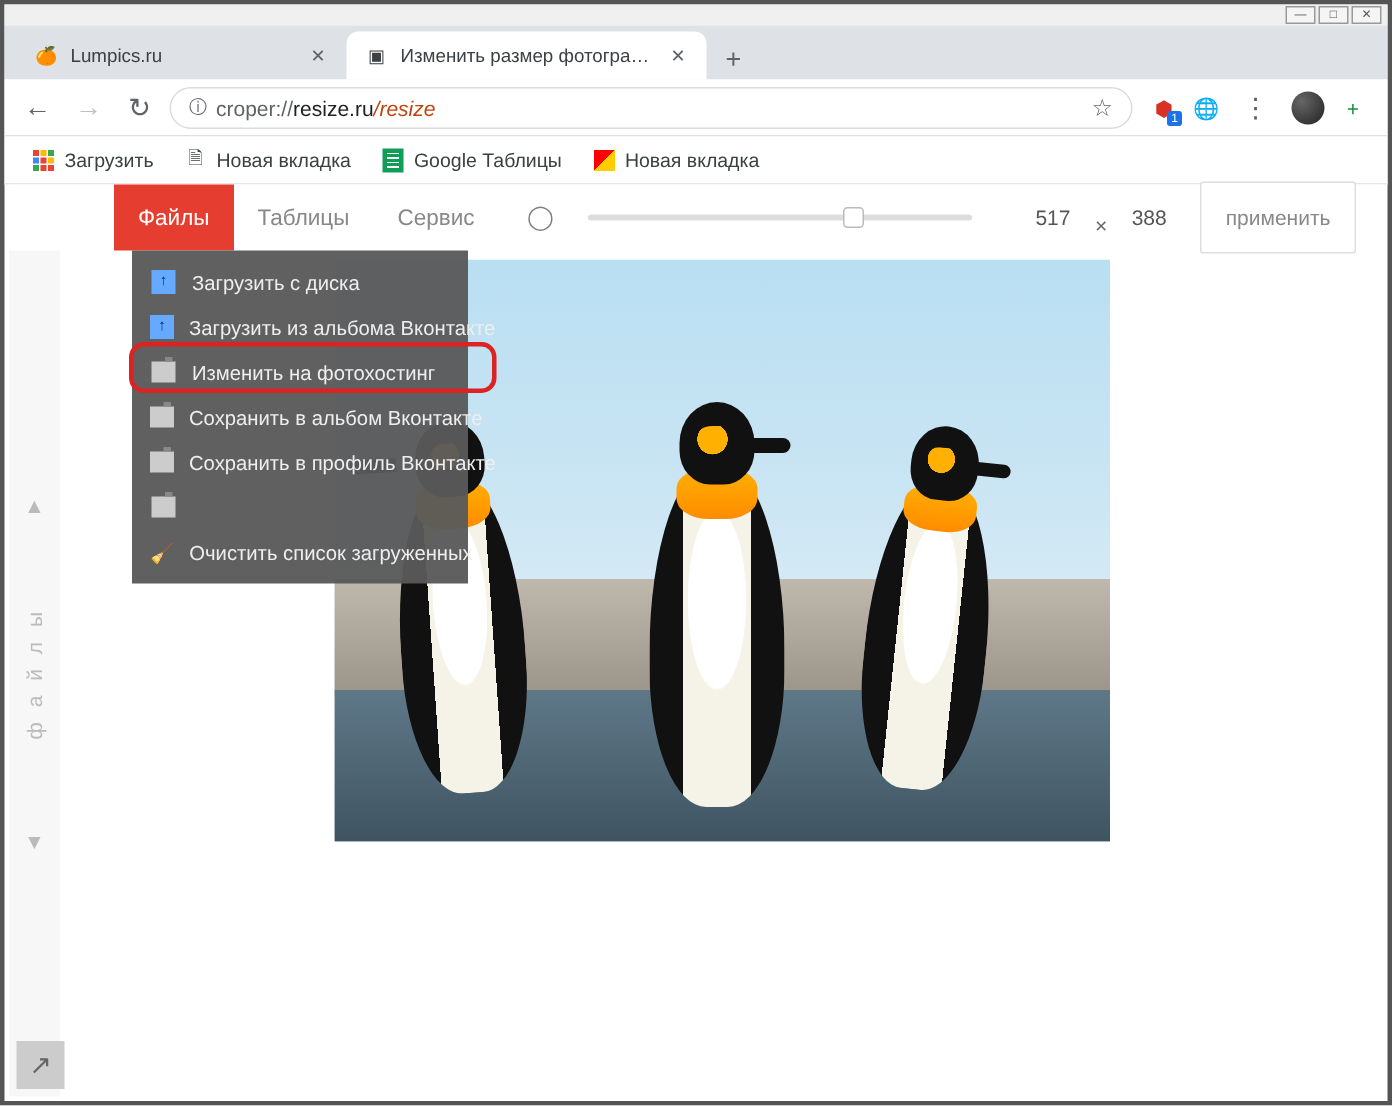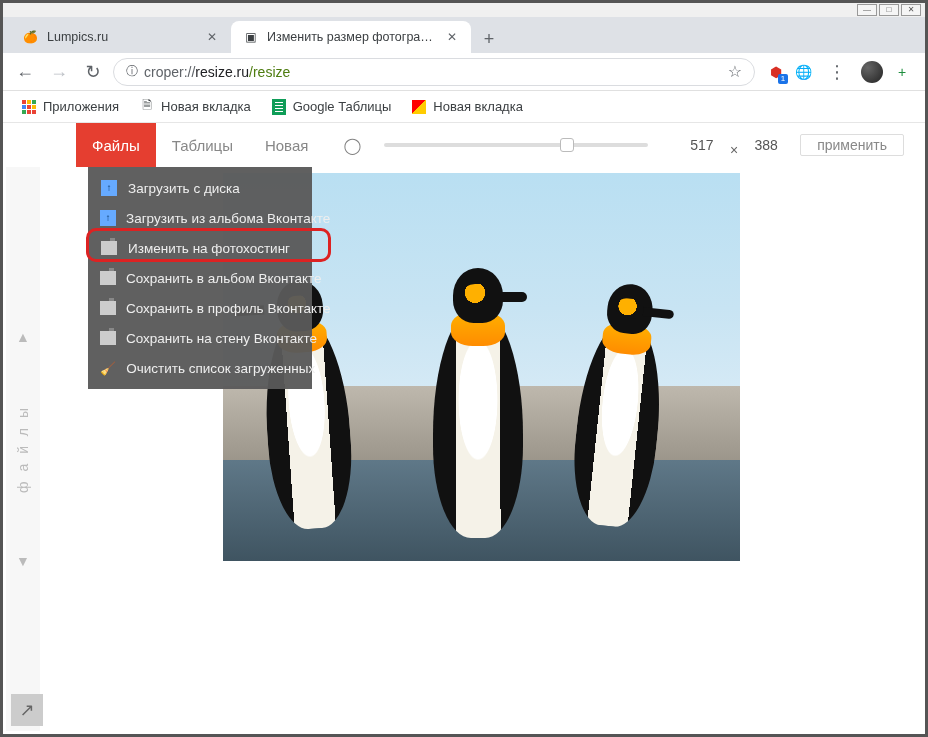--- a/index.html
+++ b/index.html
@@ -22,21 +22,21 @@
 .new-tab { width:28px; height:28px; display:flex; align-items:center; justify-content:center; font-size:18px; color:#5f6368; margin-left:4px; }
 
 
 .addr-row { height: 38px; background: #fff; display:flex; align-items:center; padding: 0 8px; gap:6px; border-bottom:1px solid #e0e0e0;}
 .nav-btn { width:28px; height:28px; display:flex; align-items:center; justify-content:center; color:#5f6368; font-size:18px; border-radius:14px;}
 .nav-btn.disabled { color:#bdc1c6; }
 .omnibox { flex:1; height:28px; border:1px solid #dadce0; border-radius:14px; display:flex; align-items:center; padding:0 12px; gap:6px; font-size:14px; color:#202124; }
 .omnibox .secure { color:#5f6368; font-size:12px; }
 .omnibox .proto { color:#5f6368; }
 .omnibox .host { color:#202124; }
-.omnibox .path { color:#4d7c0f; }
+.omnibox .path { color:#c2410c;font-style:italic; }
 .omnibox .star { margin-left:auto; color:#5f6368; font-size:16px;}
 .ext-icons { display:flex; align-items:center; gap:10px; padding:0 6px;}
 .ext-icon { width:18px; height:18px; display:inline-flex; align-items:center; justify-content:center; font-size:14px; position:relative;}
 .ext-icon.red{color:#d93025;}
 .ext-icon.blue{color:#1a73e8;}
 .ext-icon.green{color:#1e8e3e;}
 .avatar{width:22px;height:22px;border-radius:50%;background:radial-gradient(circle at 30% 30%,#666,#222);}
 .badge{position:absolute;bottom:-3px;right:-3px;background:#1a73e8;color:#fff;font-size:8px;width:10px;height:10px;line-height:10px;text-align:center;border-radius:2px;}
 
 
@@ -61,21 +61,21 @@
 
 .ctoolbar{ height:44px; display:flex; align-items:center; padding:0 0 0 70px; gap:0; }
 .ctab{ padding:0 16px; height:44px; display:flex; align-items:center; font-size:15px; color:#888; cursor:pointer;}
 .ctab.active{ background:#e53e30; color:#fff; font-weight:500;}
 .cicon{ width:24px;height:24px; margin-left:16px; opacity:.5; display:flex;align-items:center;justify-content:center;}
 .slider-wrap{ flex:1; display:flex; align-items:center; padding:0 20px;}
 .slider{ flex:1; height:4px; background:#ddd; border-radius:2px; position:relative;}
 .slider .thumb{position:absolute; right:28%; top:-5px; width:14px;height:14px;background:#fff;border:1px solid #bbb;border-radius:3px;}
 .dims{ display:flex; align-items:flex-end; gap:6px; font-size:14px; color:#666; padding:0 12px;}
 .diminput{ width:44px; height:26px; border:none; text-align:center; font-size:14px; color:#555;}
-.apply-btn{ height:22px; padding:0 16px; border:1px solid #ddd; background:#fff; color:#888; font-size:14px; margin-right:18px; border-radius:2px;}
+.apply-btn{ height:48px; padding:0 16px; border:1px solid #ddd; background:#fff; color:#888; font-size:14px; margin-right:18px; border-radius:2px;}
 
 
 .rail-left{ position:absolute; left:0; top:44px; bottom:0; width:34px; background:#f7f7f7; display:flex; flex-direction:column; align-items:center; justify-content:center; gap:60px;}
 .rail-arrow{color:#bbb;font-size:14px;}
 .rail-label{ writing-mode:vertical-rl; transform:rotate(180deg); color:#bbb; font-size:14px; letter-spacing:3px; }
 
 
 .dropdown{ position:absolute; left:82px; top:44px; width:224px; background:rgba(90,90,90,.96); padding:6px 0; font-size:13.5px; color:#eee; z-index:5;}
 .dd-item{ display:flex; align-items:center; gap:10px; padding:6px 12px; white-space:nowrap;}
 .dd-item .dd-ic{ width:18px;height:18px; display:inline-flex; align-items:center; justify-content:center; font-size:13px;}
@@ -159,21 +159,21 @@
             <span></span>
             <span></span>
             <span></span>
             <span></span>
             <span></span>
             <span></span>
             <span></span>
             <span></span>
           </span>
         </span>
-      <span>Приложения</span>
+      <span>Загрузить</span>
     </div>
     <div class="bm">
       <span class="ic">🗎</span>
       <span>Новая вкладка</span>
     </div>
     <div class="bm">
       <span class="ic">
           <span class="sheets"></span>
         </span>
       <span>Google Таблицы</span>
@@ -184,21 +184,21 @@
         </span>
       <span>Новая вкладка</span>
     </div>
   </div>
 
   <div class="page">
 
     <div class="ctoolbar">
       <div class="ctab active">Файлы</div>
       <div class="ctab">Таблицы</div>
-      <div class="ctab">Новая</div>
+      <div class="ctab">Сервис</div>
       <div class="cicon">◯</div>
       <div class="slider-wrap">
         <div class="slider">
             <div class="thumb"></div>
           </div>
       </div>
       <div class="dims">
         <input class="diminput" value="517" style="">
         <span>×</span>
         <input class="diminput" value="388" style="">
@@ -270,21 +270,20 @@
       <div class="dd-item">
           <span class="dd-ic">
             <span class="disk-ic"></span>
           </span>
           <span>Сохранить в профиль Вконтакте</span>
         </div>
       <div class="dd-item">
           <span class="dd-ic">
             <span class="disk-ic"></span>
           </span>
-          <span>Сохранить на стену Вконтакте</span>
         </div>
       <div class="dd-item">
           <span class="dd-ic">🧹</span>
           <span>Очистить список загруженных</span>
         </div>
     </div>
     <div class="hl-ring"></div>
 
   </div>
 

